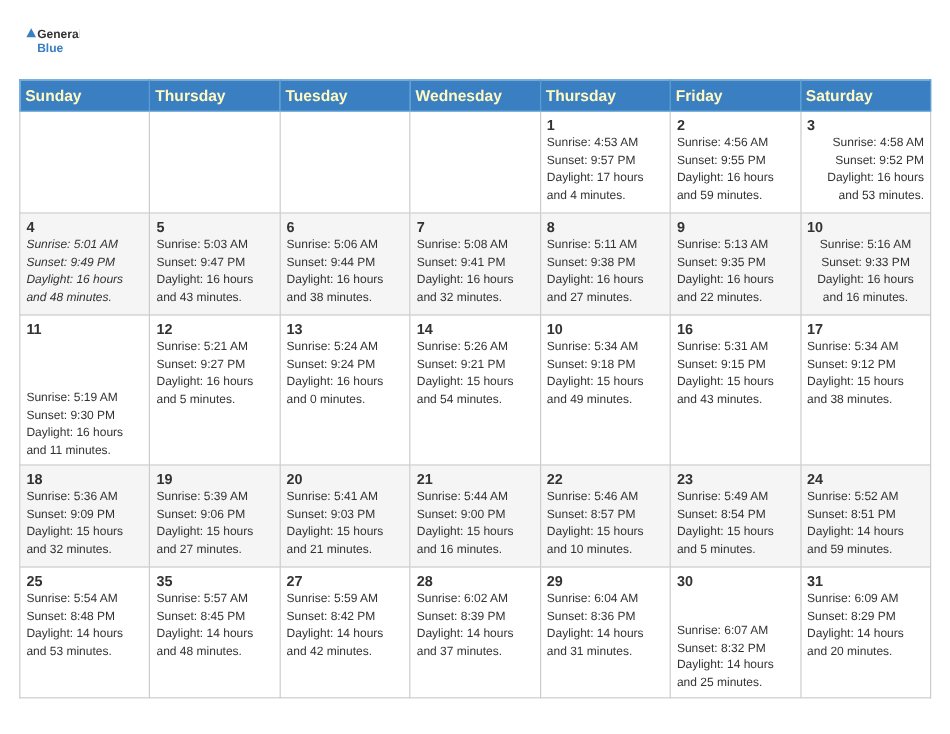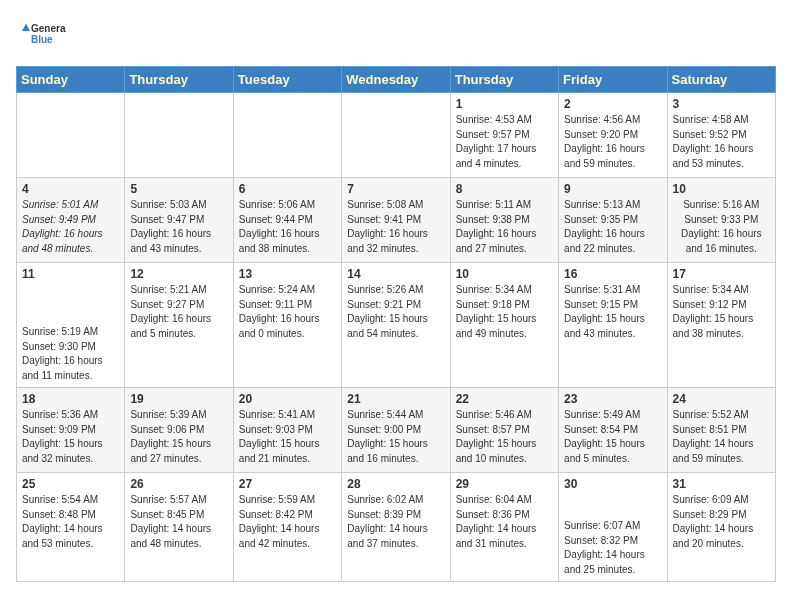--- a/index.html
+++ b/index.html
@@ -113,27 +113,27 @@
         <td>
           <span class="day-num">1</span>
           <div class="cell-info" style="white-space: pre-line;">Sunrise: 4:53 AM
 Sunset: 9:57 PM
 Daylight: 17 hours
 and 4 minutes.</div>
         </td>
         <td>
           <span class="day-num">2</span>
           <div class="cell-info" style="white-space: pre-line;">Sunrise: 4:56 AM
-Sunset: 9:20 PM
+Sunset: 9:55 PM
 Daylight: 16 hours
 and 59 minutes.</div>
         </td>
         <td>
           <span class="day-num">3</span>
-          <div class="cell-info" style="white-space: pre-line;">Sunrise: 4:58 AM
+          <div class="cell-info" style="white-space: pre-line; text-align: right;">Sunrise: 4:58 AM
 Sunset: 9:52 PM
 Daylight: 16 hours
 and 53 minutes.</div>
         </td>
       </tr>
       <tr>
         <td>
           <span class="day-num">4</span>
           <div class="cell-info" style="white-space: pre-line; font-style: italic;">Sunrise: 5:01 AM
 Sunset: 9:49 PM
@@ -194,21 +194,21 @@
         <td>
           <span class="day-num">12</span>
           <div class="cell-info" style="white-space: pre-line;">Sunrise: 5:21 AM
 Sunset: 9:27 PM
 Daylight: 16 hours
 and 5 minutes.</div>
         </td>
         <td>
           <span class="day-num">13</span>
           <div class="cell-info" style="white-space: pre-line;">Sunrise: 5:24 AM
-Sunset: 9:11 PM
+Sunset: 9:24 PM
 Daylight: 16 hours
 and 0 minutes.</div>
         </td>
         <td>
           <span class="day-num">14</span>
           <div class="cell-info" style="white-space: pre-line;">Sunrise: 5:26 AM
 Sunset: 9:21 PM
 Daylight: 15 hours
 and 54 minutes.</div>
         </td>
@@ -287,21 +287,21 @@
       </tr>
       <tr>
         <td>
           <span class="day-num">25</span>
           <div class="cell-info" style="white-space: pre-line;">Sunrise: 5:54 AM
 Sunset: 8:48 PM
 Daylight: 14 hours
 and 53 minutes.</div>
         </td>
         <td>
-          <span class="day-num">26</span>
+          <span class="day-num">35</span>
           <div class="cell-info" style="white-space: pre-line;">Sunrise: 5:57 AM
 Sunset: 8:45 PM
 Daylight: 14 hours
 and 48 minutes.</div>
         </td>
         <td>
           <span class="day-num">27</span>
           <div class="cell-info" style="white-space: pre-line;">Sunrise: 5:59 AM
 Sunset: 8:42 PM
 Daylight: 14 hours

